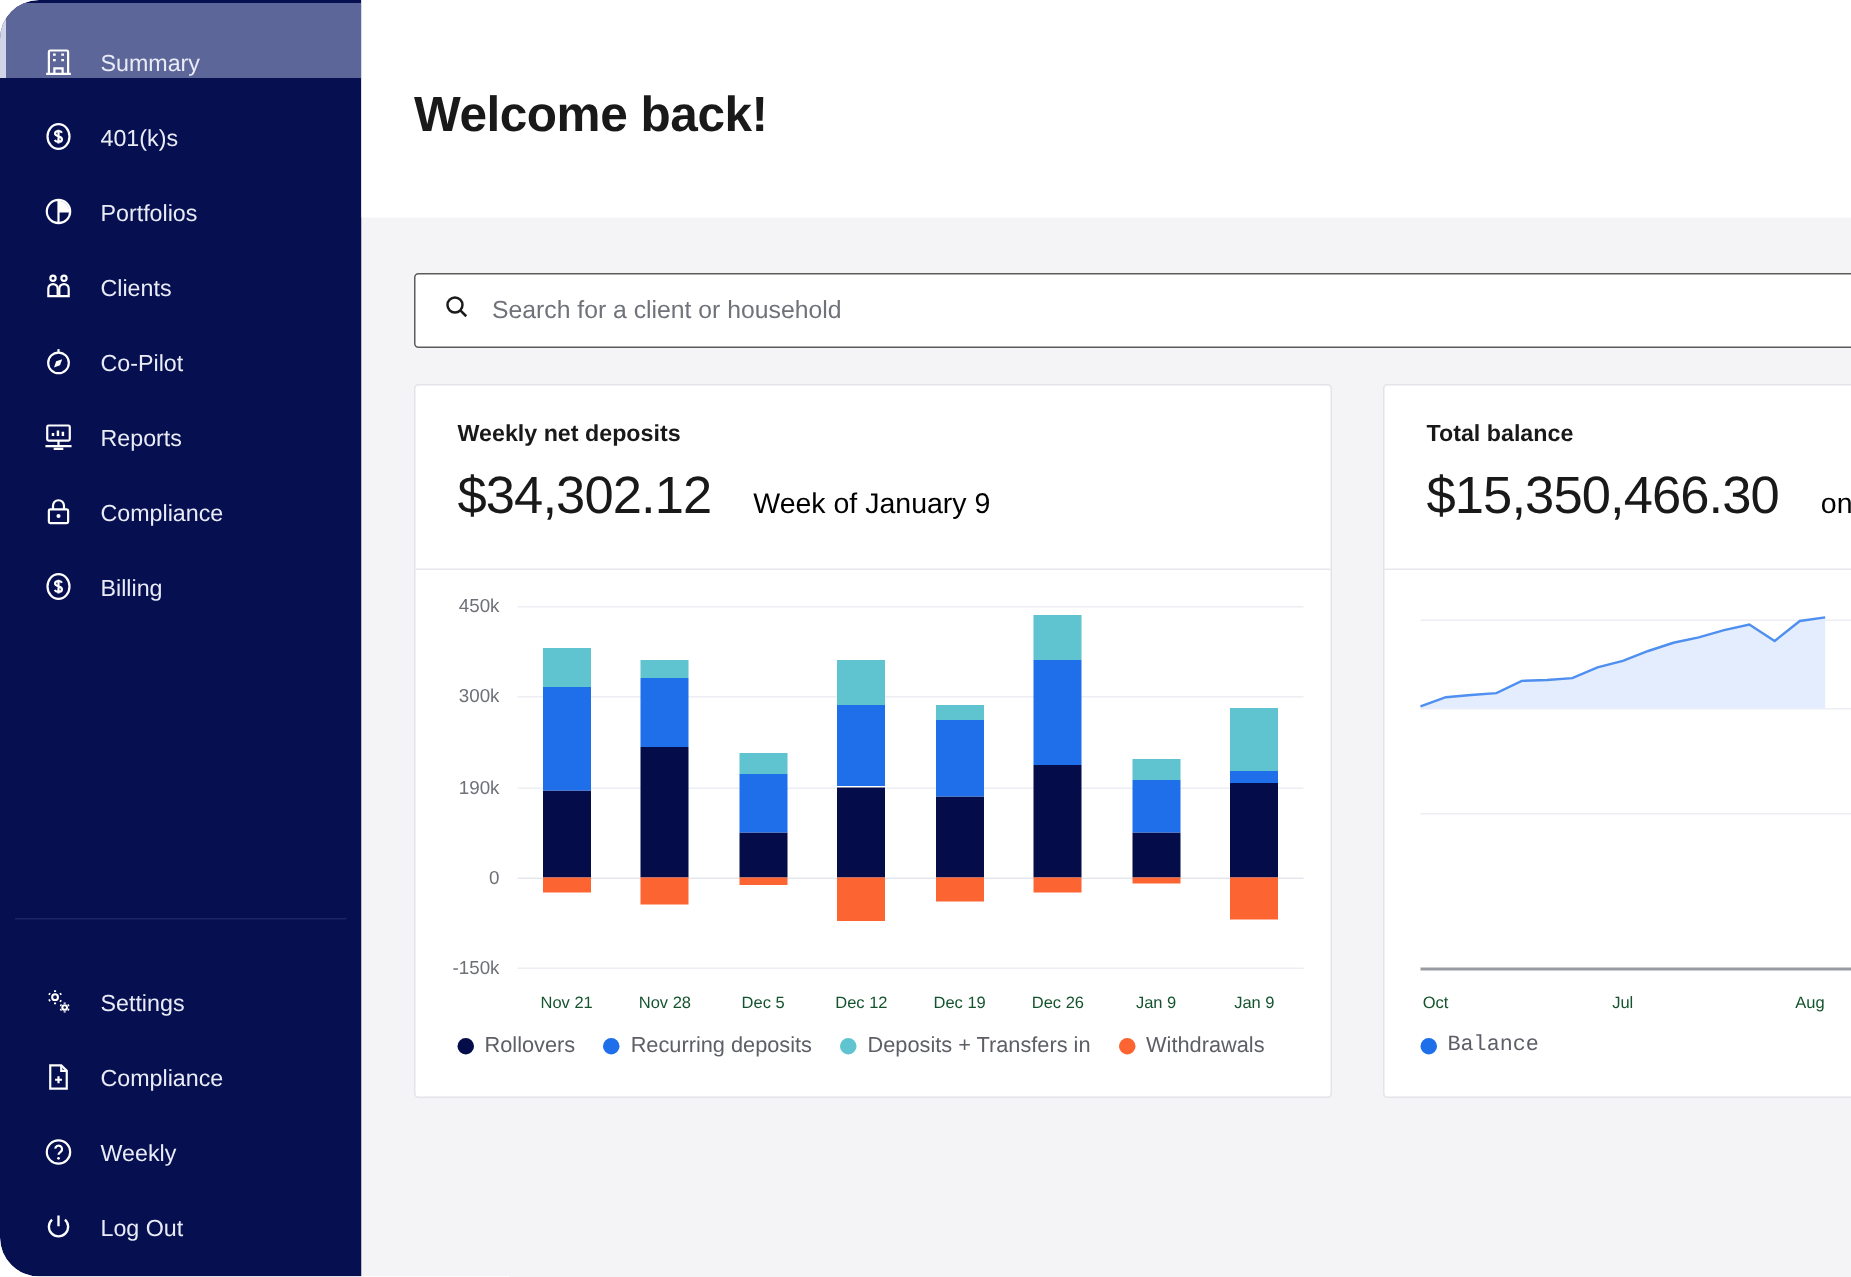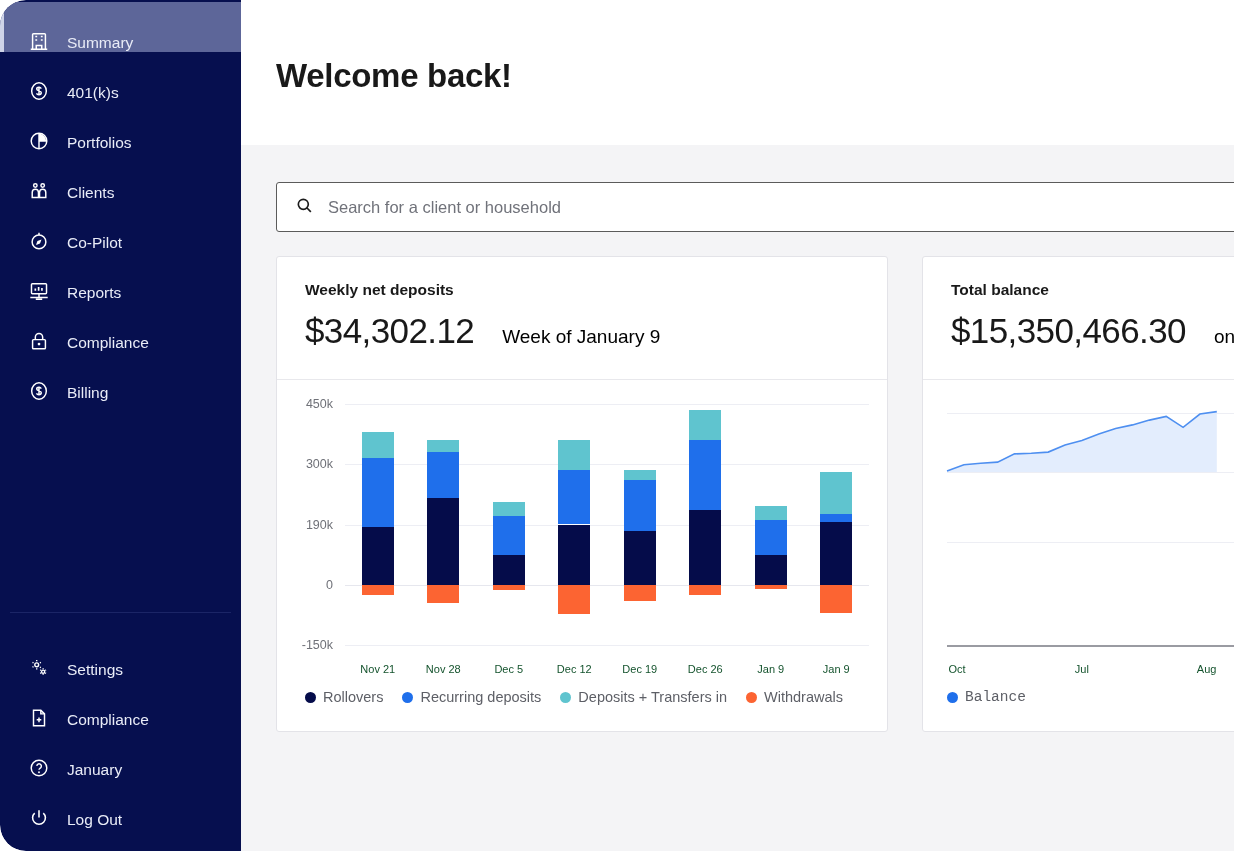--- a/index.html
+++ b/index.html
@@ -271,21 +271,21 @@
       </div>
 
       <div class="nav-item">
         <span class="nav-ico">
           <svg viewBox="0 0 24 24" fill="none" stroke="#fff" stroke-width="1.6">
             <circle cx="12" cy="12" r="8.5"></circle>
             <path d="M9.6 9.6a2.5 2.5 0 114.1 2.2c-.9.7-1.7 1.1-1.7 2.2"></path>
             <circle cx="12" cy="16.6" r="1" fill="#fff" stroke="none"></circle>
           </svg>
         </span>
-        <span>January</span>
+        <span>Weekly</span>
       </div>
 
       <div class="nav-item">
         <span class="nav-ico">
           <svg viewBox="0 0 24 24" fill="none" stroke="#fff" stroke-width="1.7">
             <path d="M12 3.6v7.8"></path>
             <path d="M7.3 6.6a7 7 0 109.4 0"></path>
           </svg>
         </span>
         <span>Log Out</span>

